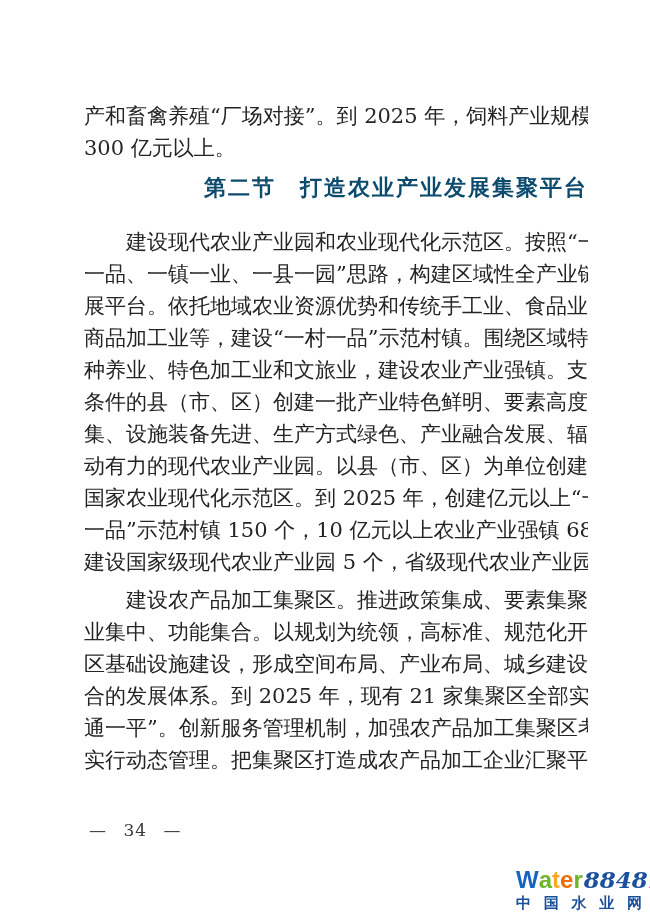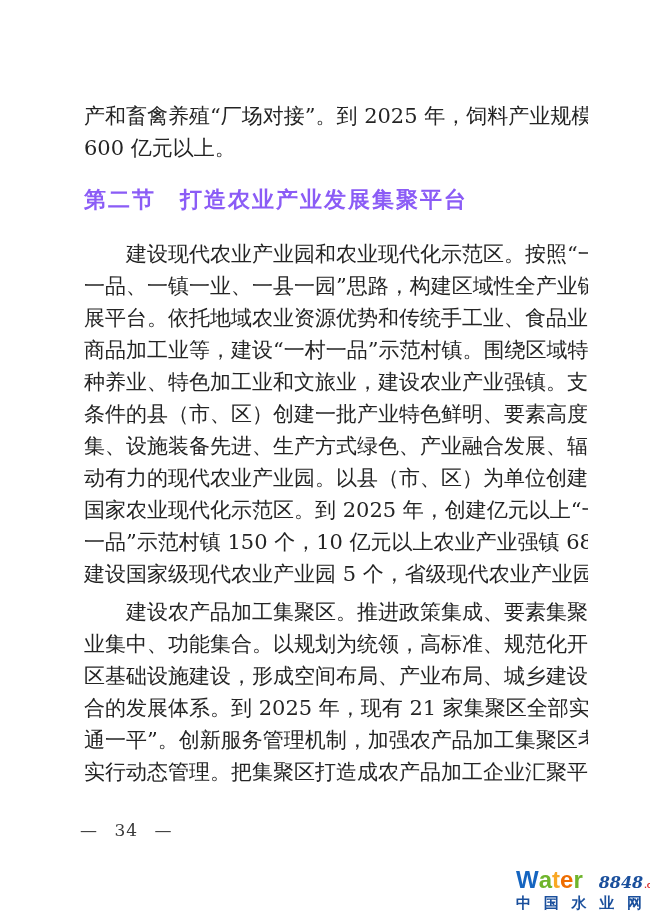--- a/index.html
+++ b/index.html
@@ -28,32 +28,32 @@
     text-justify: inter-character;
     white-space: nowrap;
     overflow: hidden;
     color: #242424;
   }
   .line.indent { text-indent: 2em; }
   .line.last { text-align-last: left; }
   .heading {
     font-size: 22px;
     font-weight: bold;
-    text-align: left;
+    text-align: right;
     letter-spacing: 2px;
-    color: #8b5cf6;
+    color: #0c4a6e;
     line-height: 32px;
-    margin: 20px 0 22px 0;
+    margin: 8px 0 22px 0;
     font-family: "DejaVu Sans", "Liberation Sans", sans-serif;
   }
   .para2 { margin-top: 0; }
   .para3 { margin-top: 6px; }
   .footer {
     position: absolute;
-    left: 80px;
+    left: 89px;
     top: 820px;
     font-size: 17px;
     color: #3a3a3a;
     word-spacing: 10px;
     letter-spacing: 1px;
   }
   .watermark {
     position: absolute;
     right: 4px;
     bottom: 6px;
@@ -66,26 +66,26 @@
     align-items: baseline;
     justify-content: flex-start;
     line-height: 1;
   }
   .wm-letter {
     font-size: 24px;
     font-weight: bold;
     line-height: 1;
   }
   .wm-number {
-    font-size: 16px;
+    font-size: 23px;
     font-weight: bold;
     font-style: italic;
     font-family: "DejaVu Serif", "Liberation Serif", serif;
     line-height: 1;
-    margin-left: 16px;
+    margin-left: 1px;
   }
   .wm-tld {
     font-size: 9px;
     font-weight: bold;
     line-height: 1;
     margin-left: 1px;
   }
   .wm-row2 {
     margin-top: 2px;
     font-size: 15px;
@@ -96,21 +96,21 @@
   }
 </style>
 </head>
 <body>
 
 <div class="page">
   <div class="content">
 
     <div class="para para1">
       <div class="line">产和畜禽养殖“厂场对接”。到 2025 年，饲料产业规模达到</div>
-      <div class="line last">600 亿元以上。</div>
+      <div class="line last">300 亿元以上。</div>
     </div>
 
     <h2 class="heading">第二节　打造农业产业发展集聚平台</h2>
 
     <div class="para para2">
       <div class="line indent">建设现代农业产业园和农业现代化示范区。按照“一村</div>
       <div class="line">一品、一镇一业、一县一园”思路，构建区域性全产业链发</div>
       <div class="line">展平台。依托地域农业资源优势和传统手工业、食品业、小</div>
       <div class="line">商品加工业等，建设“一村一品”示范村镇。围绕区域特色</div>
       <div class="line">种养业、特色加工业和文旅业，建设农业产业强镇。支持有</div>

